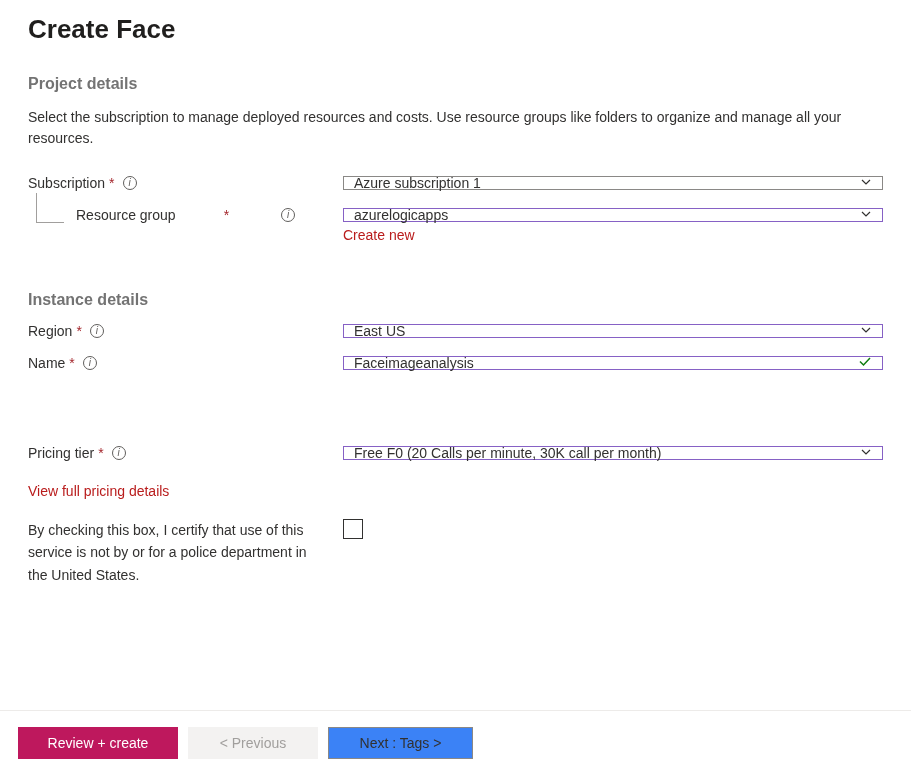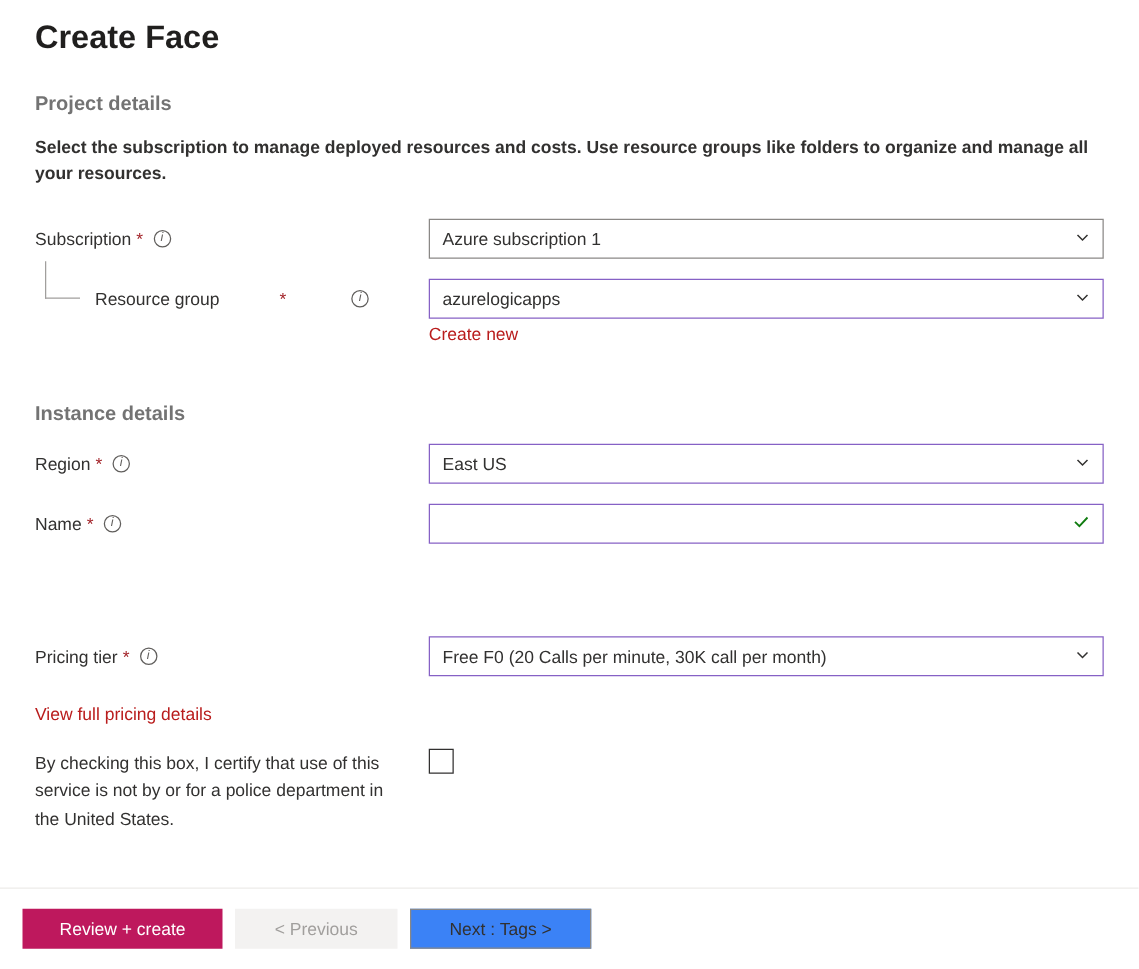--- a/index.html
+++ b/index.html
@@ -26,21 +26,20 @@
       font-weight: 600;
       color: #737373;
       margin-bottom: 14px;
     }
     .section-desc {
       font-size: 14px;
       color: #323130;
       line-height: 1.5;
       margin-bottom: 26px;
       max-width: 850px;
-      font-weight: bold;
     }
     .form-row {
       display: flex;
       align-items: center;
       margin-bottom: 16px;
       position: relative;
     }
     .label-col {
       width: 315px;
       min-width: 315px;
@@ -68,21 +67,21 @@
       border: 1px solid #605e5c;
       border-radius: 50%;
       font-size: 10px;
       color: #605e5c;
       font-style: italic;
       line-height: 1;
       margin-left: 2px;
     }
     .select-field, .text-field {
       width: 100%;
-      height: 32px;
+      height: 14px;
       border: 1px solid #8a8886;
       background: #fff;
       padding: 0 32px 0 10px;
       font-size: 14px;
       color: #323130;
       position: relative;
       display: flex;
       align-items: center;
       cursor: pointer;
     }
@@ -270,20 +269,21 @@
   </div>
 
   <div class="form-row">
     <div class="label-col">
       <span>Name</span>
       <span class="required">*</span>
       <span class="info-icon">i</span>
     </div>
     <div class="field-col">
       <div class="text-field purple-border">
+        <input class="text-input" type="text" value="Faceimageanalysis" style="">
         <span class="checkmark">
           <svg width="14" height="14" viewBox="0 0 14 14">
               <path d="M2 7 L5.5 10.5 L12 3.5" stroke="#107c10" stroke-width="1.5" fill="none"></path>
             </svg>
         </span>
       </div>
     </div>
   </div>
 
   <div style="height:58px;"></div>

